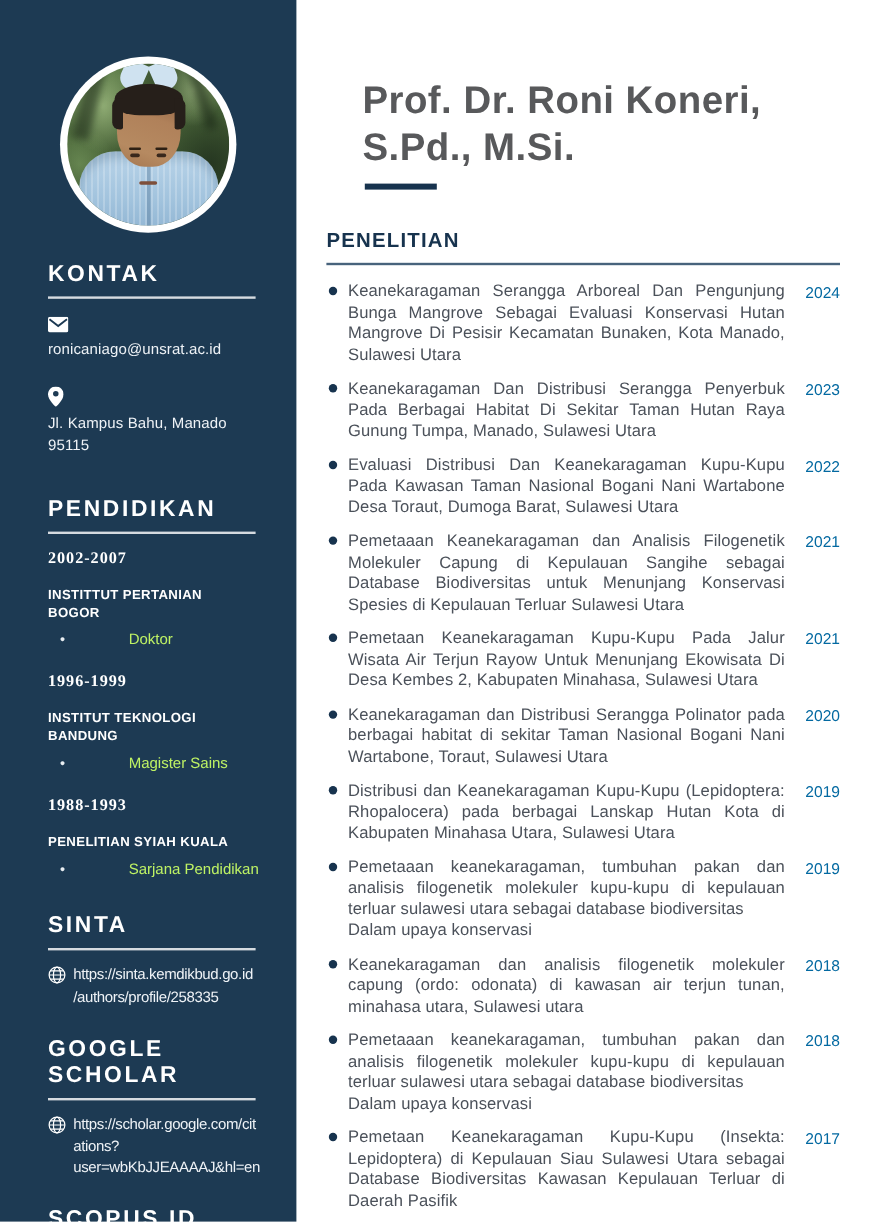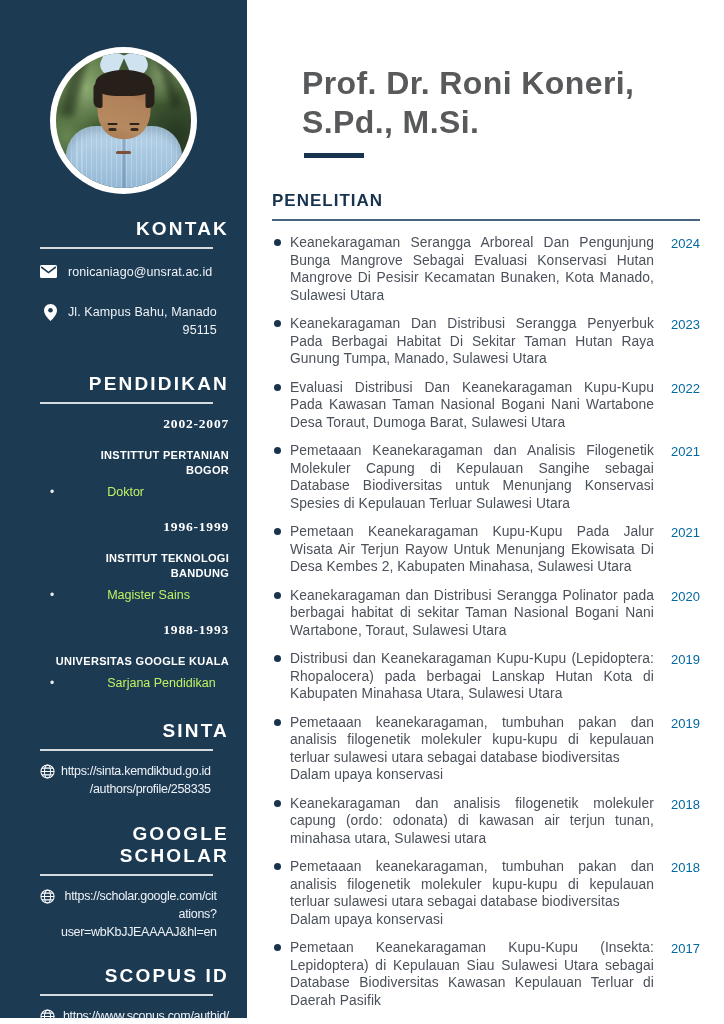--- a/index.html
+++ b/index.html
@@ -68,29 +68,29 @@
   .person-hair::after { right:-2px; border-radius:0 6px 6px 2px; }
   .eye { position:absolute; top:53px; width:8px; height:2.5px; background:#39281c; border-radius:2px; }
   .eye.el { left:50%; transform:translateX(-15px); }
   .eye.er { left:50%; transform:translateX(7px); }
   .brow { position:absolute; top:48px; width:10px; height:2px; background:#2d2014; border-radius:2px; }
   .brow.bl { left:50%; transform:translateX(-16px); }
   .brow.br { left:50%; transform:translateX(6px); }
   .mouth { position:absolute; top:76px; left:50%; transform:translateX(-50%); width:15px; height:2.5px; background:#7e4f3a; border-radius:2px; }
 
   
-  .side-section { position:relative;text-align:right; }
+  .side-section { position:relative; }
   .side-h2 {
     font-size:19px; font-weight:800; letter-spacing:2.2px; color:#ffffff;
     line-height:22px; white-space:pre-line;
   }
   .side-rule { width:173px; height:2px; background:rgba(255,255,255,.82); margin-top:7px; }
 
   .contact-block { margin-top:218px; } 
-  .icon-row { display:flex; align-items:flex-start; margin-top:14px; }
+  .icon-row { display:flex; align-items:flex-start; margin-top:14px;flex-direction:column; }
   .icon-cell { width:17px; flex:0 0 17px; margin-right:11px; padding-top:1px; }
   .side-text { font-size:12.5px; line-height:1.45; color:#eef2f6; white-space:pre-line; letter-spacing:.1px; }
 
   .edu-block { margin-top:34px; }
   .edu-entry { margin-top:12px; margin-bottom:20px; }
   .edu-years { font-size:13.5px; font-weight:700; letter-spacing:.8px; color:#ffffff;font-family:Liberation Serif, serif; }
   .edu-inst { font-size:11px; font-weight:700; letter-spacing:.3px; line-height:15px; color:#ffffff; margin-top:16px; white-space:pre-line; }
   .edu-degree { display:flex; align-items:baseline; margin-top:7px; padding-left:10px; }
   .edu-dot { color:#e9eef2; font-size:12px; margin-right:9px; }
   .edu-degree-label { font-size:12.5px; color:#bef264;margin-left:44px; }
@@ -197,21 +197,21 @@
         <div class="edu-inst">INSTITUT TEKNOLOGI
 BANDUNG</div>
         <div class="edu-degree">
           <span class="edu-dot">•</span>
           <span class="edu-degree-label">Magister Sains</span>
         </div>
       </div>
 
       <div class="edu-entry" style="margin-bottom:0;">
         <div class="edu-years">1988-1993</div>
-        <div class="edu-inst">UNIVERSITAS GOOGLE KUALA</div>
+        <div class="edu-inst">PENELITIAN SYIAH KUALA</div>
         <div class="edu-degree">
           <span class="edu-dot">•</span>
           <span class="edu-degree-label">Sarjana Pendidikan</span>
         </div>
       </div>
     </section>
 
     <section class="side-section link-block">
       <h2 class="side-h2">SINTA</h2>
       <div class="side-rule"></div>

